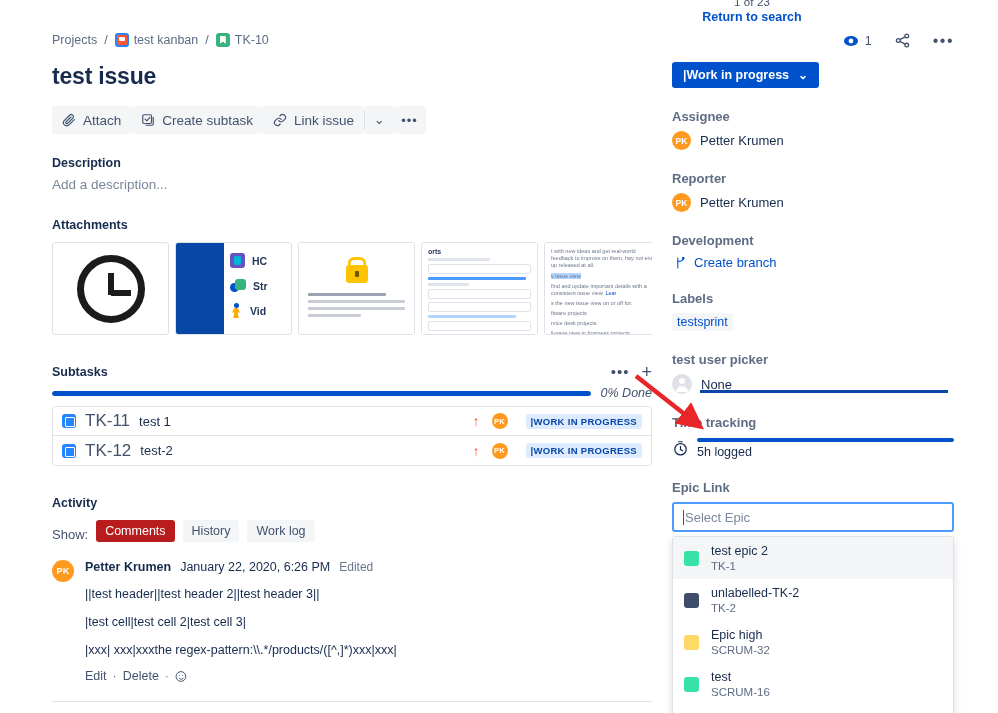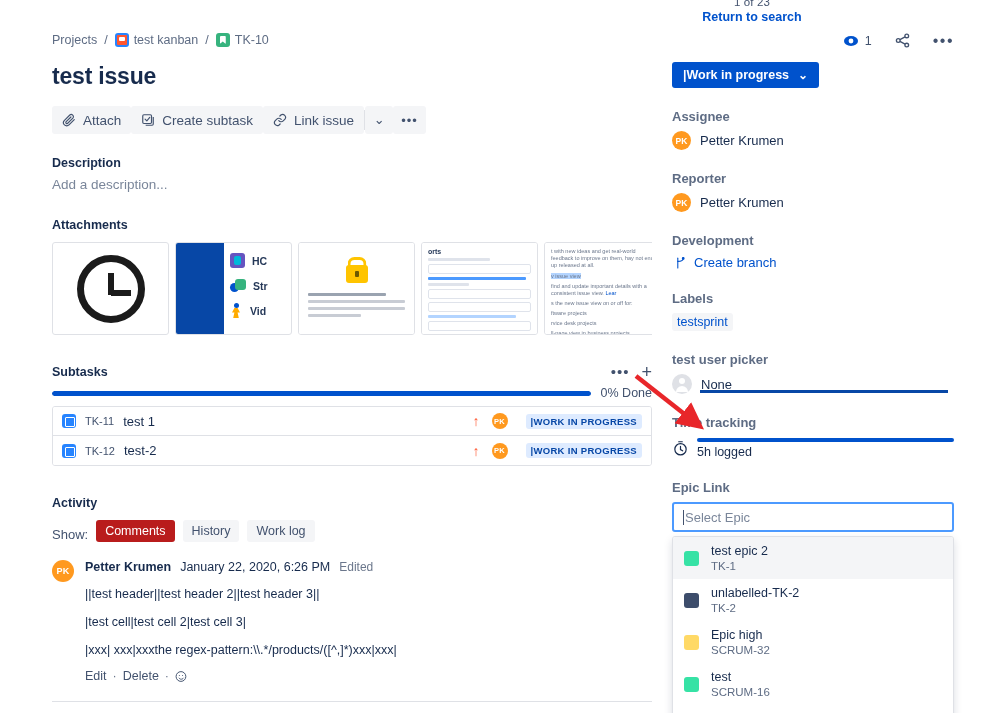--- a/index.html
+++ b/index.html
@@ -91,31 +91,31 @@
   .mini-text .lnk { color:#0052cc; }
   .mini-text .hl { background:#b3d4ff; }
 
   
   .subtasks-head { display:flex; align-items:center; justify-content:space-between; margin-top:30px; }
   .subtasks-head .title { font-size:12.5px; font-weight:700; }
   .subtasks-head .acts { display:flex; align-items:center; gap:12px; color:#42526e; }
   .dots { font-size:15px; letter-spacing:1px; line-height:10px; cursor:pointer; color:#42526e;}
   .plus { font-size:18px; line-height:14px; cursor:pointer; color:#42526e; font-weight:400;}
 
-  .progress-row { display:flex; align-items:center; gap:10px; margin-top:7px; }
+  .progress-row { display:flex; align-items:center; gap:10px; margin-top:7px;font-style:italic; }
   .progress-track { flex:1; height:5px; background:#dfe1e6; border-radius:3px; overflow:hidden; }
   .progress-fill { height:100%; background:#0052cc; border-radius:3px; }
   .progress-label { font-size:12.5px; color:#42526e; white-space:nowrap; }
 
   .st-list { border:1px solid #dfe1e6; border-radius:3px; margin-top:6px; overflow:hidden; }
   .st-row { display:flex; align-items:center; height:29px; padding:0 9px; border-bottom:1px solid #dfe1e6; background:#fff; cursor:pointer;}
   .st-row:last-child { border-bottom:none; }
   .st-ico { width:14px; height:14px; border-radius:3px; background:#2684ff; position:relative; flex:0 0 auto; }
   .st-ico::after{content:"";position:absolute;left:3px;top:3px;width:8px;height:8px;border:1.5px solid #fff;border-radius:1px;}
-  .st-key { font-size:11px; color:#42526e; margin-left:9px; }
+  .st-key { font-size:17px; color:#42526e; margin-left:9px; }
   .st-sum { font-size:13px; color:#172b4d; margin-left:9px; flex:1; }
   .up-arrow { color:#ff5630; font-size:14px; font-weight:700; margin-right:12px; }
   .avatar { width:16px; height:16px; border-radius:50%; background:#ff991f; color:#fff; font-size:7.5px; font-weight:700; display:flex; align-items:center; justify-content:center; letter-spacing:.2px;}
   .avatar.big { width:19px; height:19px; font-size:8.5px; }
   .avatar.xl { width:22px; height:22px; font-size:9px; }
   .lozenge { margin-left:18px; background:#deebff; color:#0747a6; font-size:9.5px; font-weight:700; letter-spacing:.3px; padding:2px 5px; border-radius:3px; white-space:nowrap; }
 
   
   .activity-title { font-size:12.5px; font-weight:700; margin-top:30px; }
   .show-row { display:flex; align-items:flex-end; gap:8px; margin-top:10px; }

